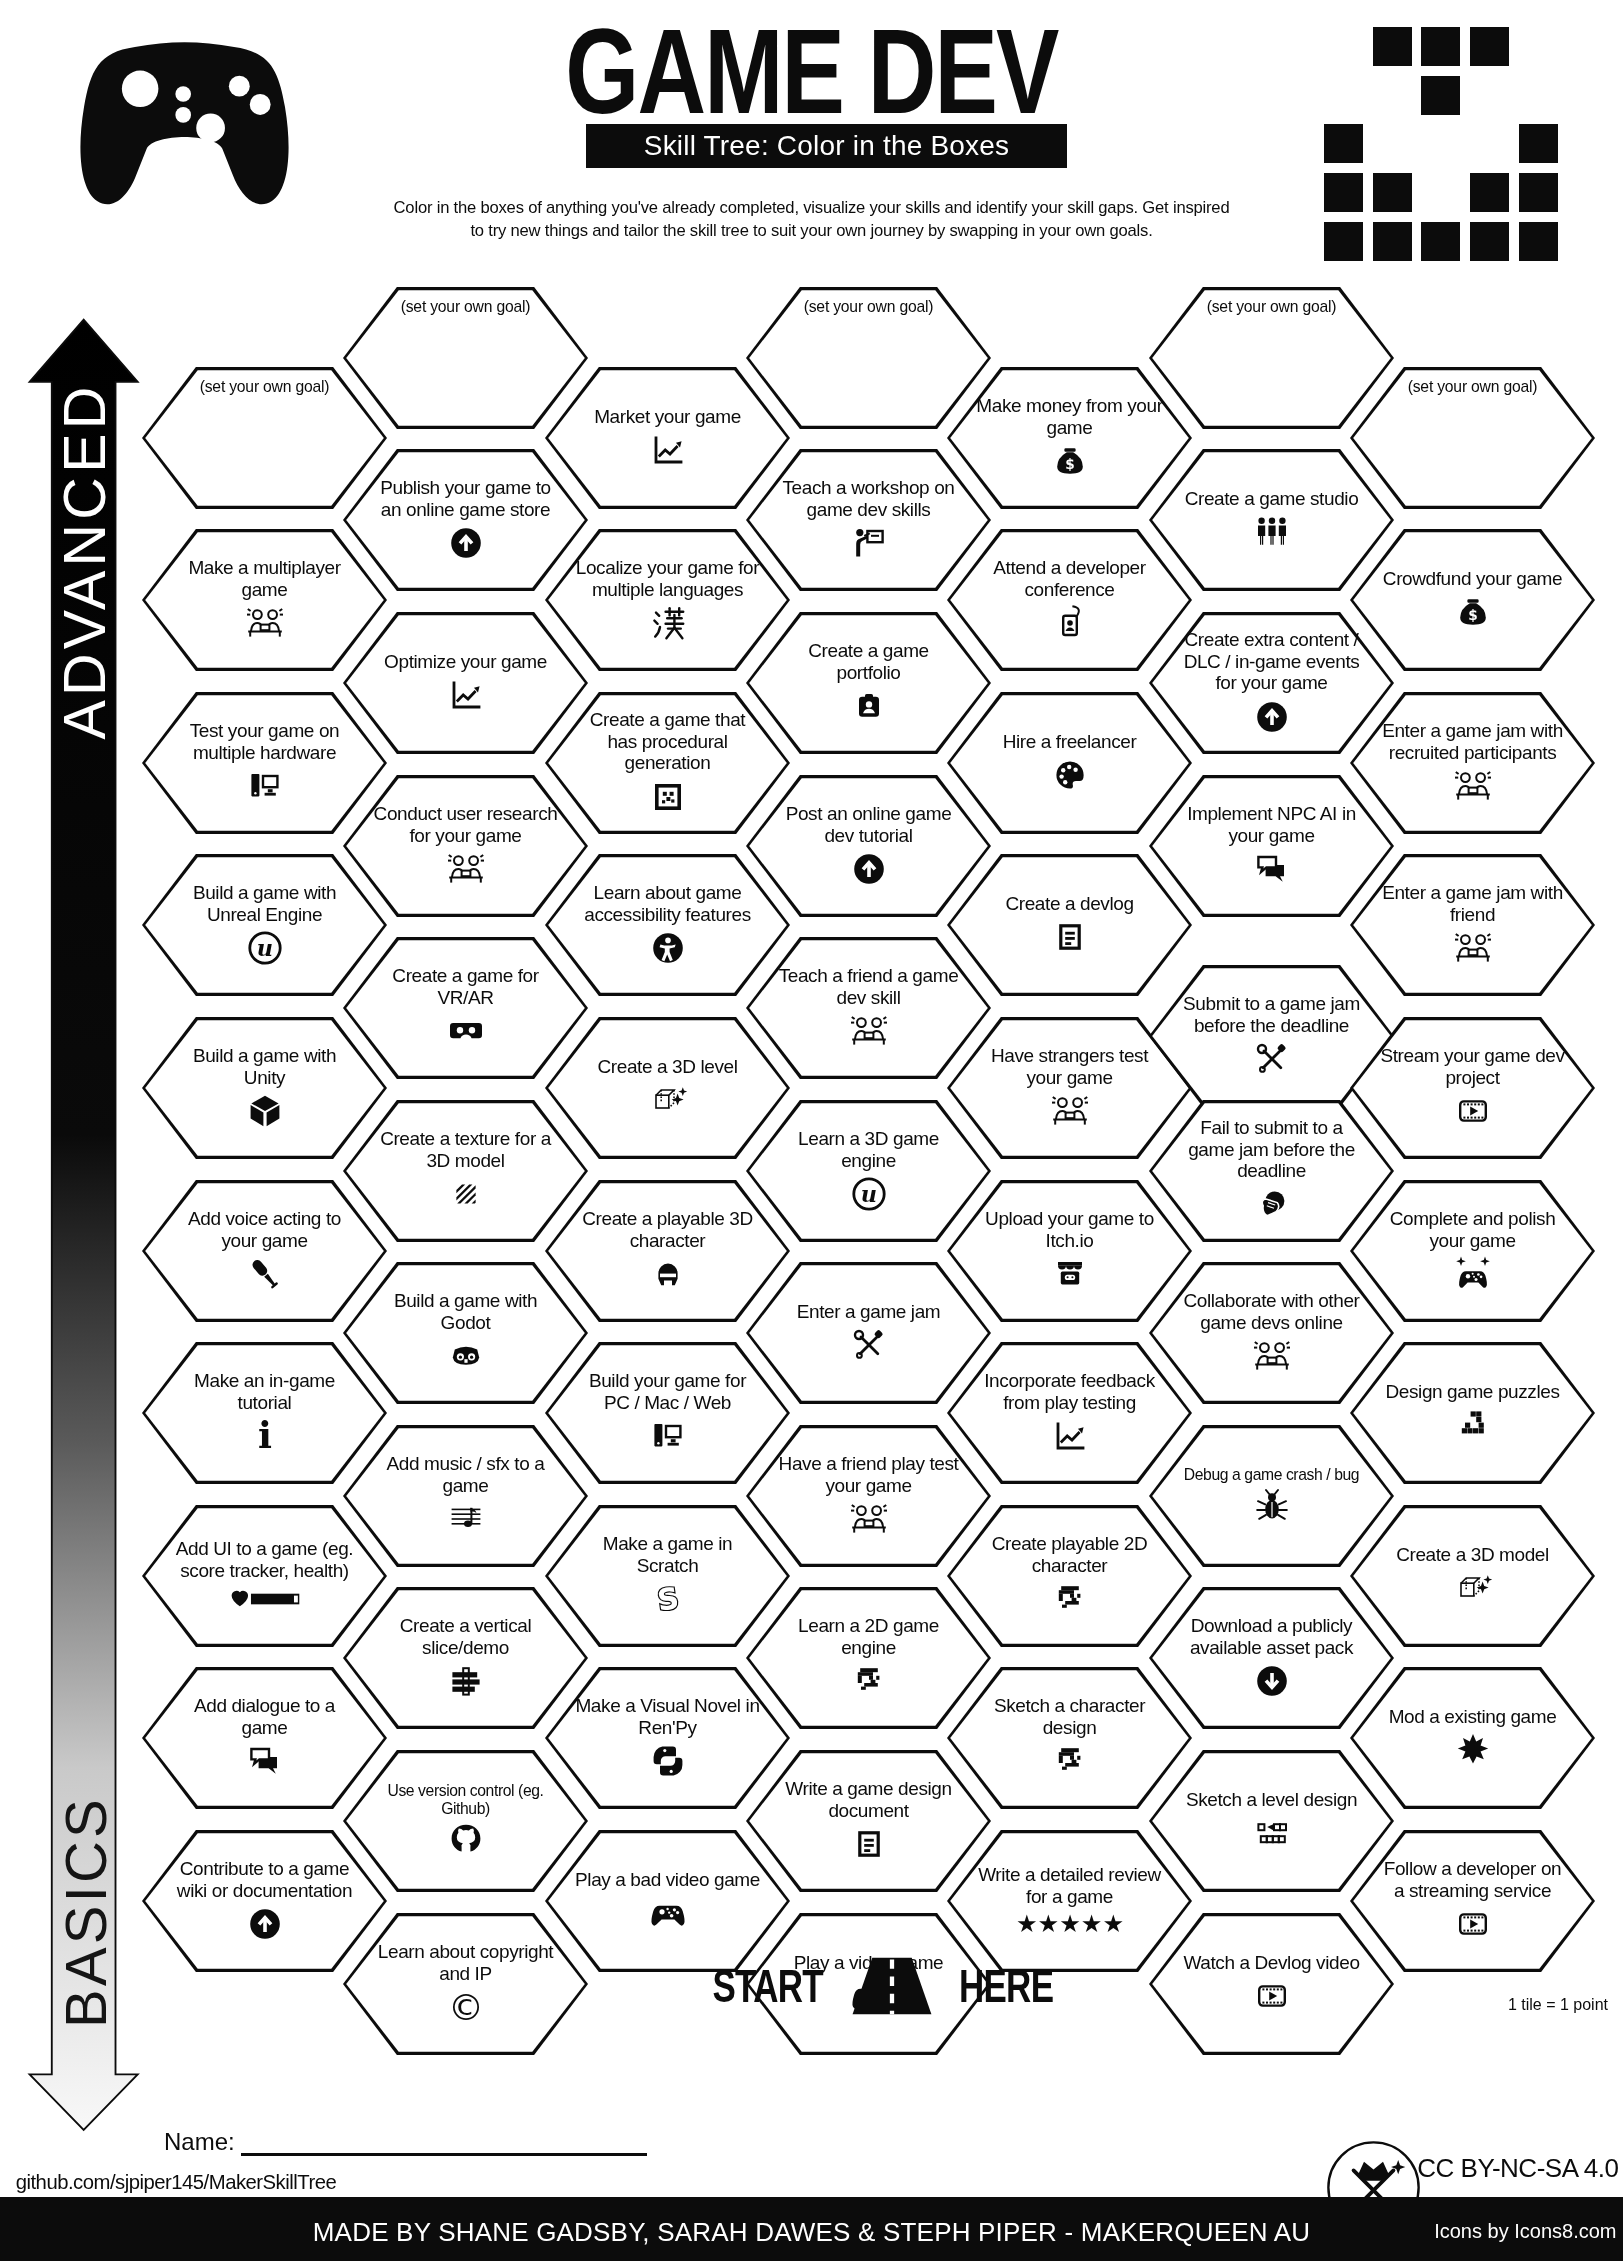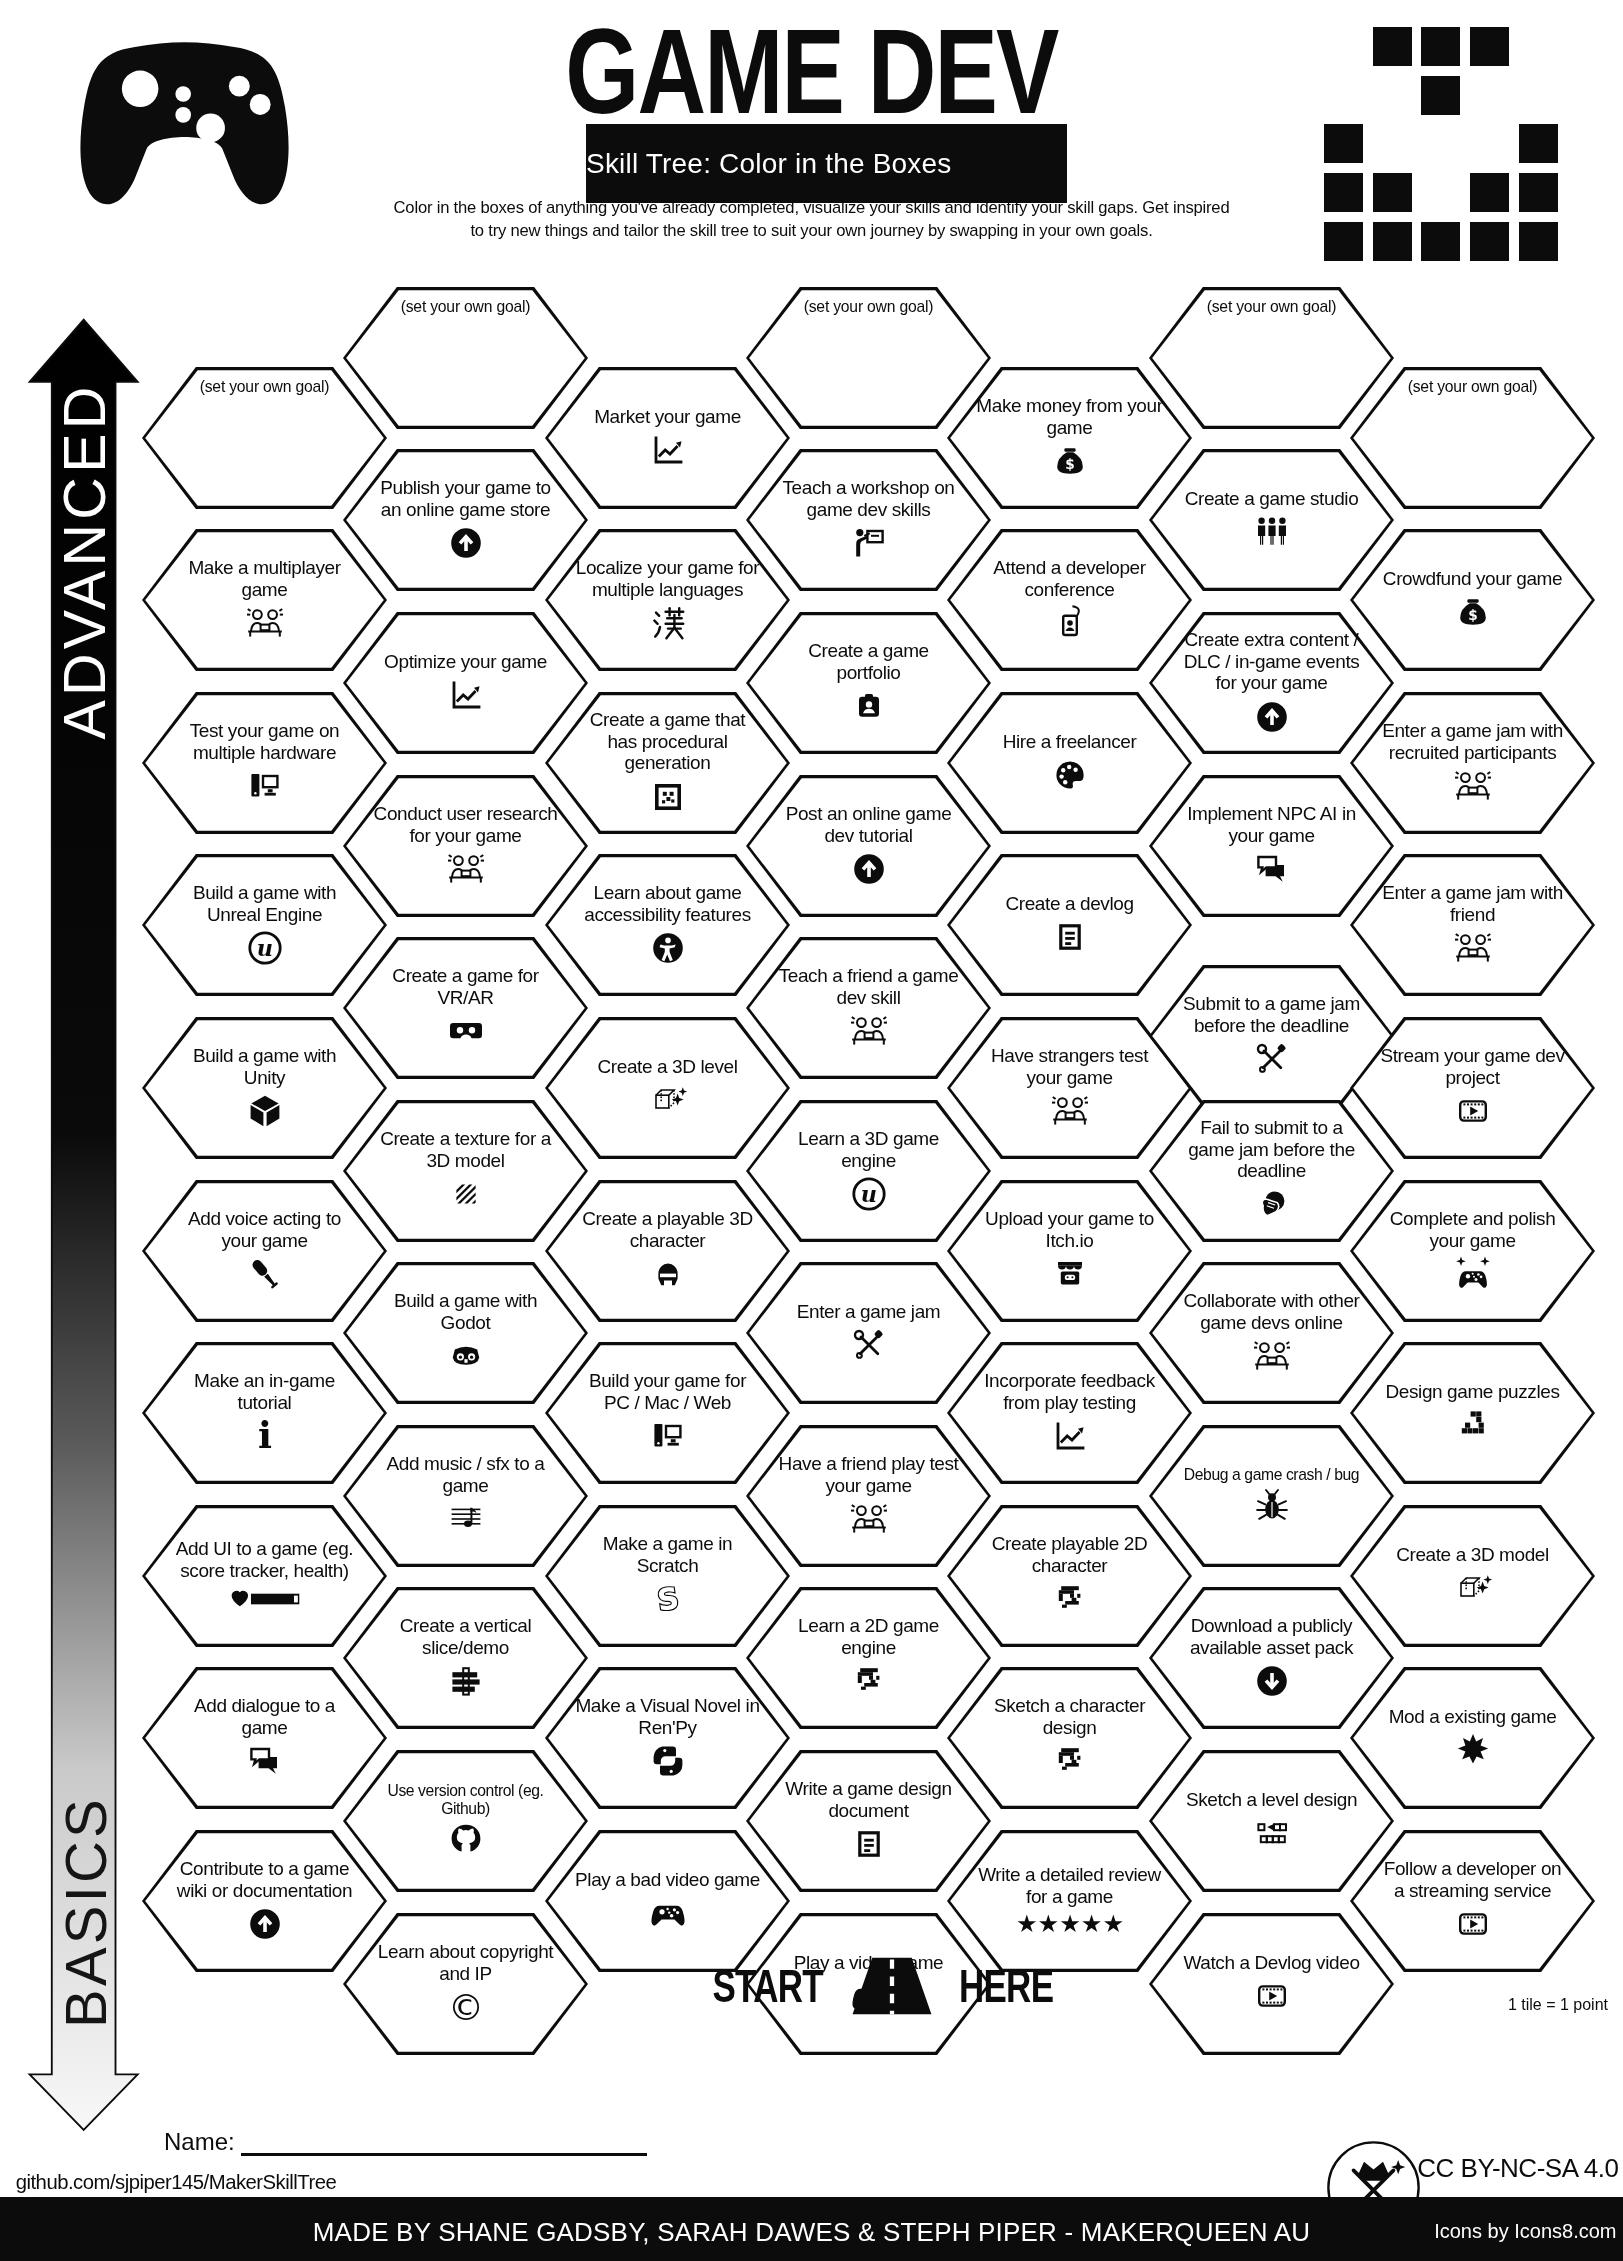--- a/index.html
+++ b/index.html
@@ -2,22 +2,22 @@
 <html style="font-size:7.4px"><head>
 <meta charset="utf-8">
 <style>
   *{box-sizing:border-box;margin:0;padding:0}
   body{background:#fff}
   #page{position:relative;width:1623px;height:2261px;background:#fff;overflow:hidden;
         font-family:"Liberation Sans",sans-serif;color:#0c0c0c}
   
   #title{position:absolute;left:0;right:0;top:2.8px;text-align:center;font-weight:bold;
          font-size:95px;letter-spacing:-1.8px;transform:scaleY(1.26);transform-origin:top center}
-  #subtitle-box{position:absolute;left:586px;top:124px;width:481px;height:79px;background:#0c0c0c;
-                display:flex;align-items:center;}
+  #subtitle-box{position:absolute;left:586px;top:124px;width:481px;height:44px;background:#0c0c0c;
+                display:flex;align-items:center;justify-content:center}
   #subtitle-box span{color:#fff;font-size:28px;letter-spacing:0.2px}
   .desc{position:absolute;left:0;right:0;text-align:center;font-size:16.6px;letter-spacing:-0.2px}
   #desc1{top:198px} #desc2{top:221px}
   #header-controller{position:absolute;left:54px;top:13px}
   #pixel-logo{position:absolute;left:1324px;top:27px;display:grid;grid-template-columns:repeat(5,39px);
               grid-auto-rows:39px;gap:9.7px}
   #pixel-logo .on{background:#0c0c0c}
   
   #axis-arrow{position:absolute;left:0;top:0}
   .axis-label{position:absolute;white-space:nowrap;transform:translate(-50%,-50%) rotate(-90deg)}

